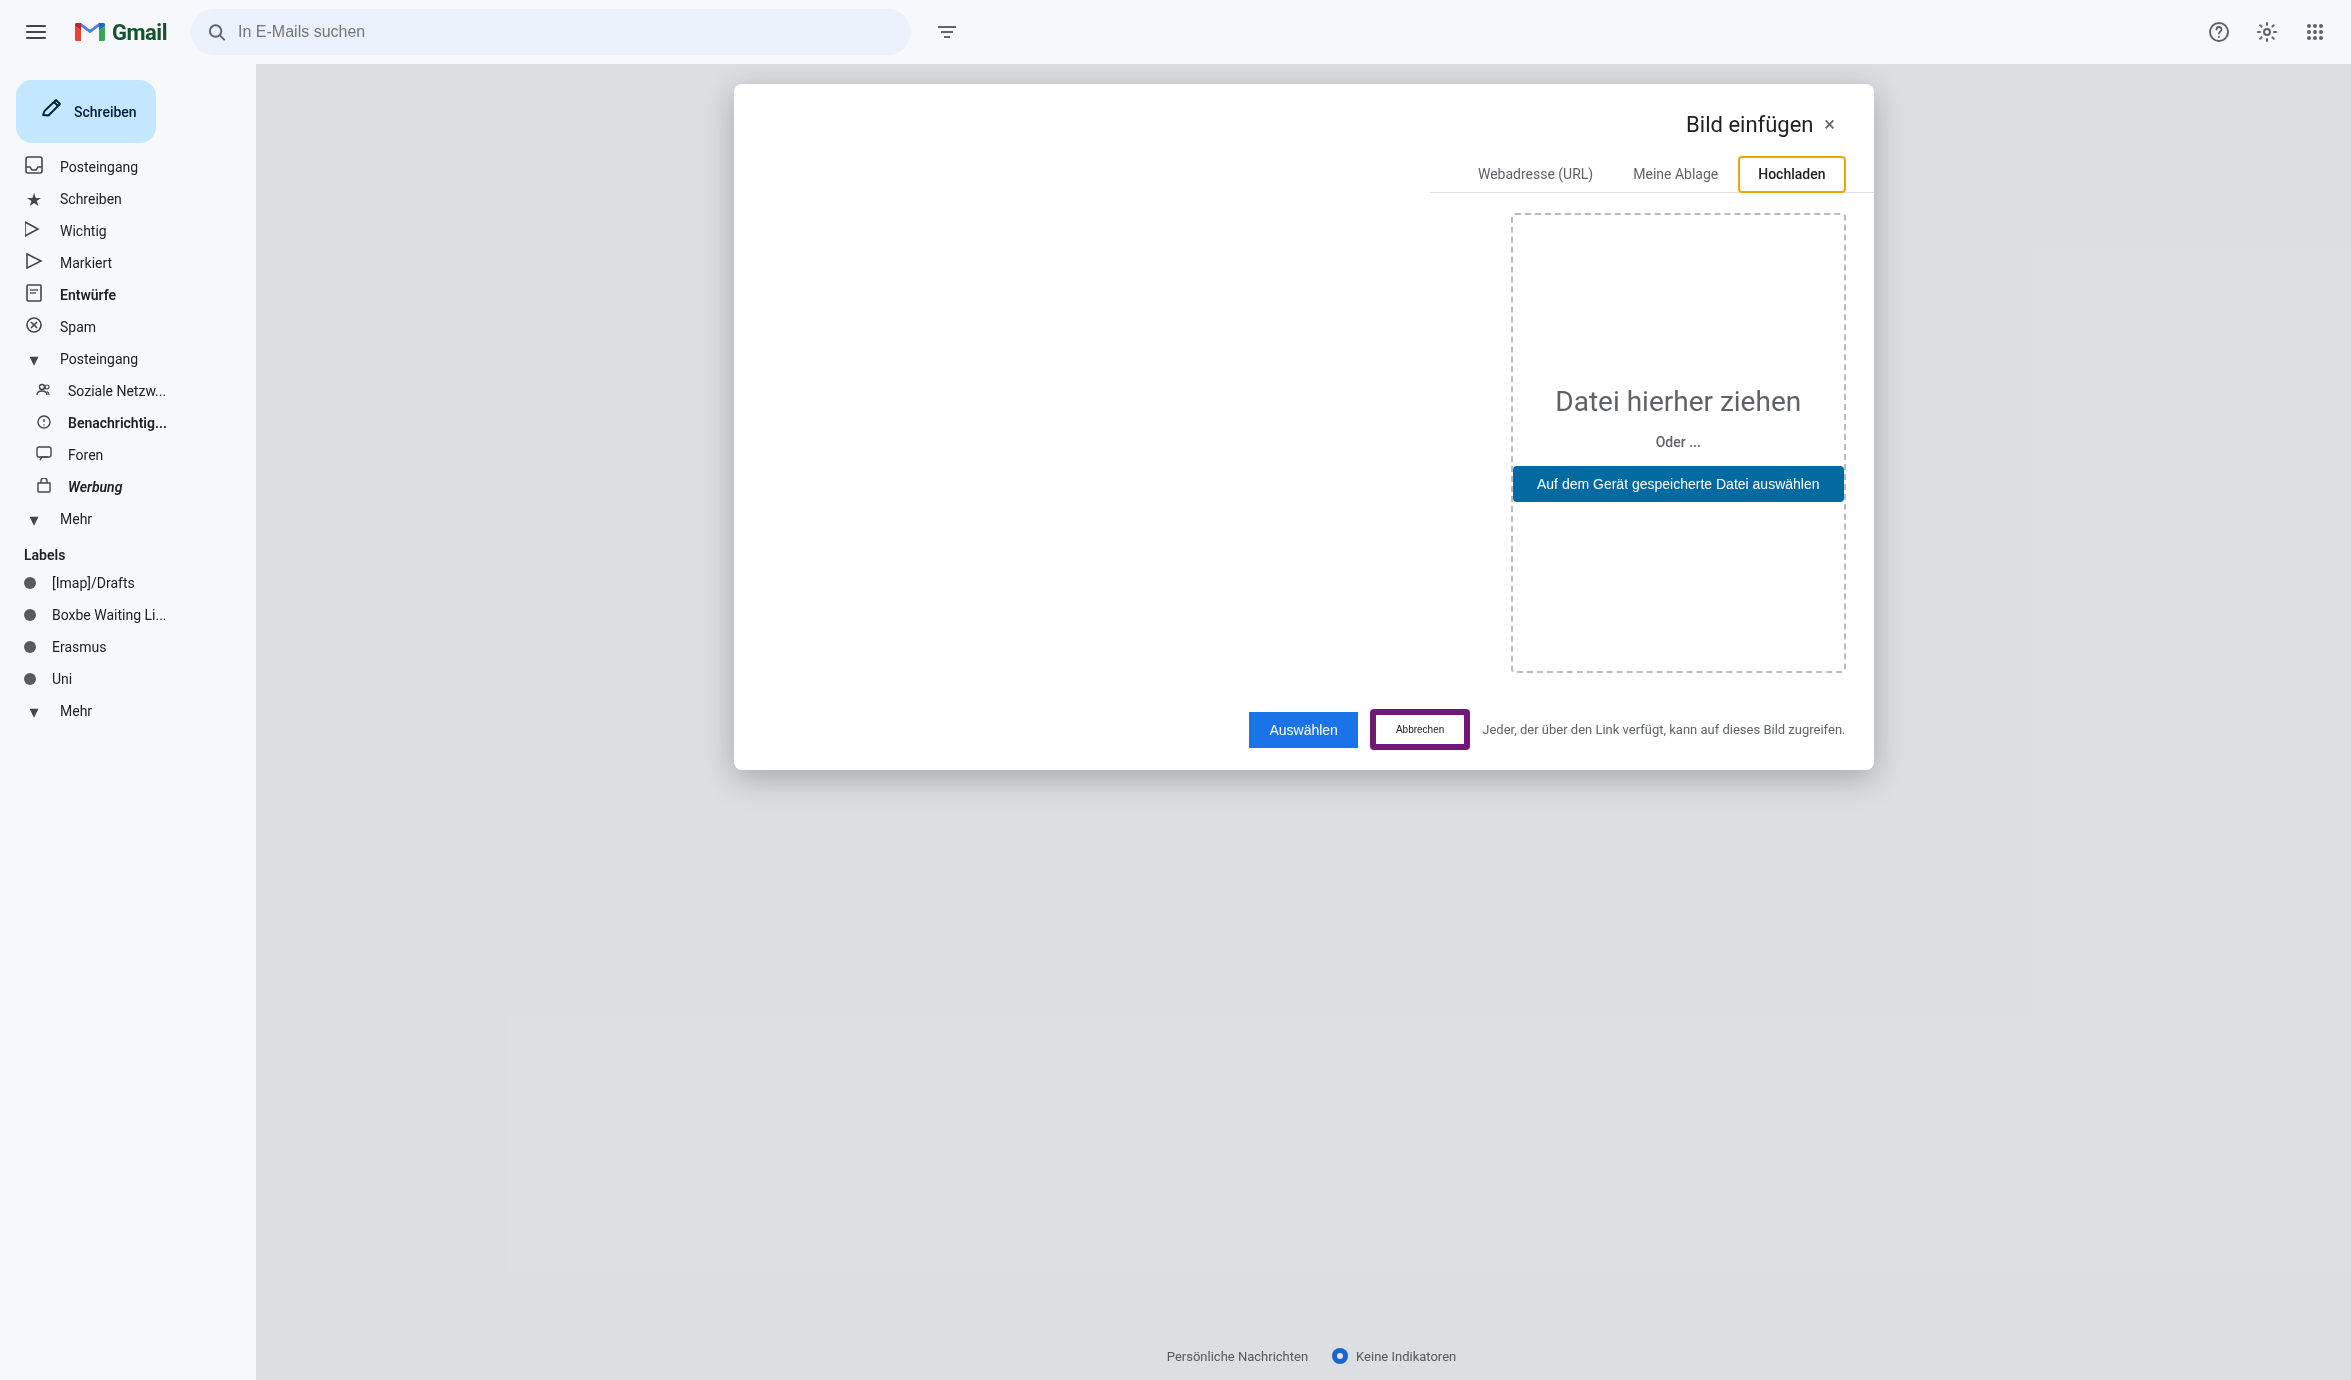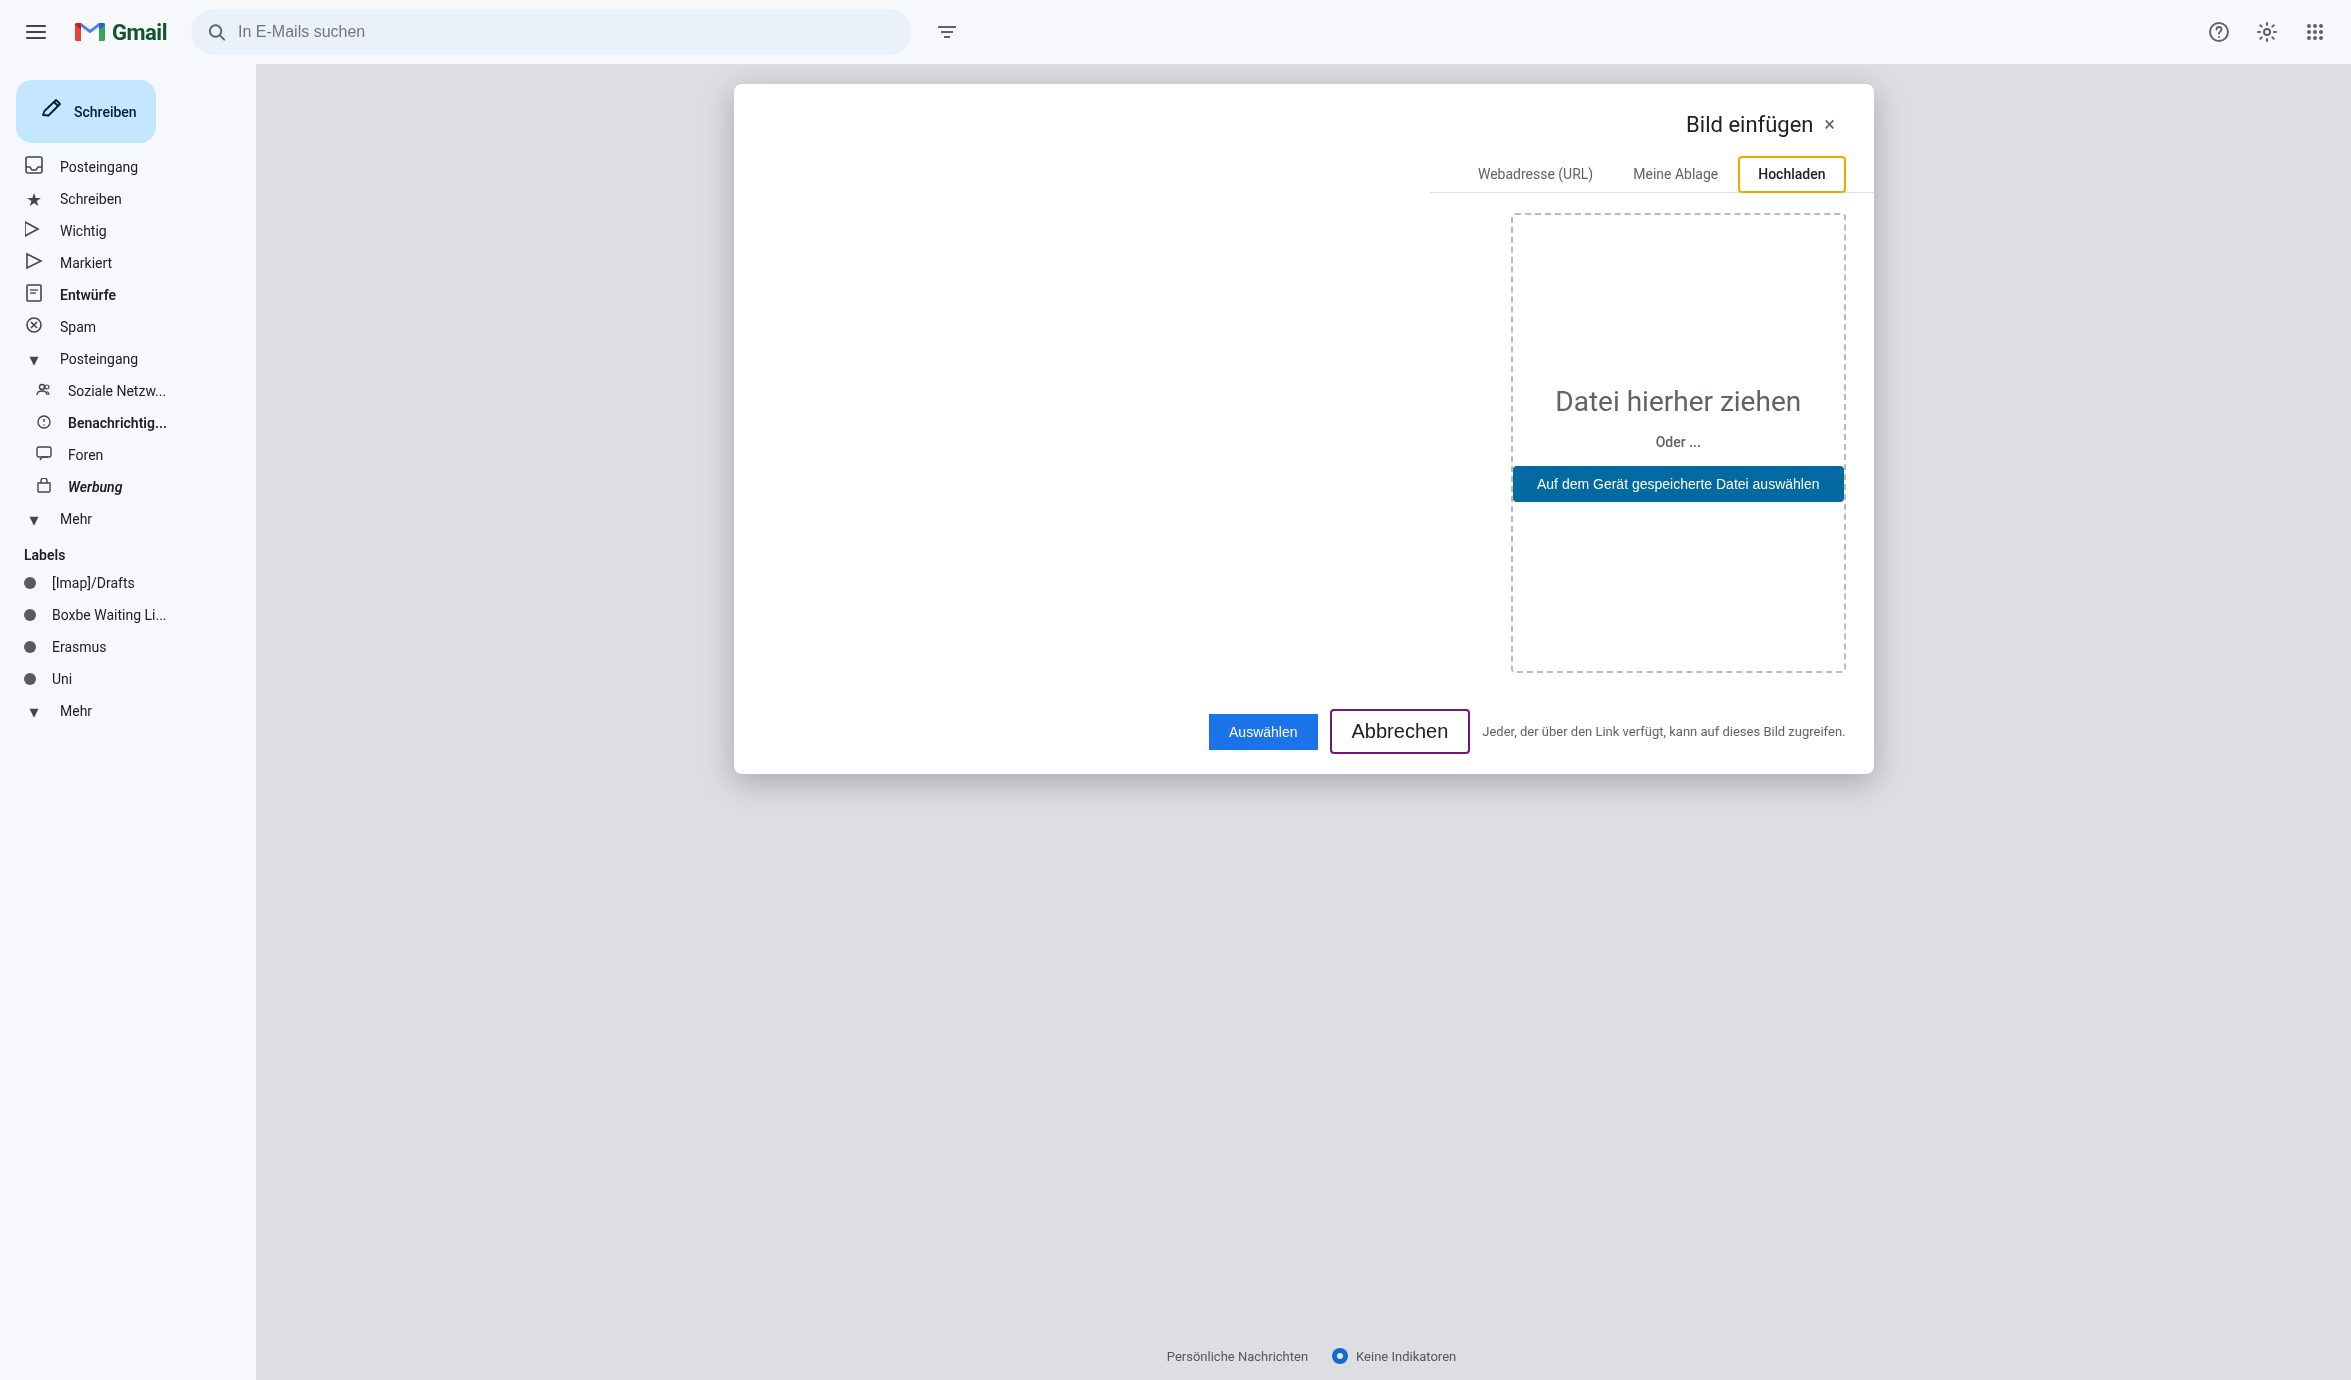--- a/index.html
+++ b/index.html
@@ -288,24 +288,24 @@
       border: none;
       border-radius: 0;
       padding: 10px 20px;
       font-size: 14px;
       cursor: pointer;
       font-weight: 500;
     }
     .btn-cancel {
       background: transparent;
       color: #202124;
-      border: 2px solid #701a75;
+      border: 6px solid #701a75;
       border-radius: 4px;
       padding: 9px 20px;
-      font-size: 20px;
+      font-size: 10px;
       cursor: pointer;
       font-weight: 500;
     }
 
     
     .bottom-bar {
       position: absolute;
       bottom: 0;
       left: 16px; right: 0;
       background: #f6f8fc;

